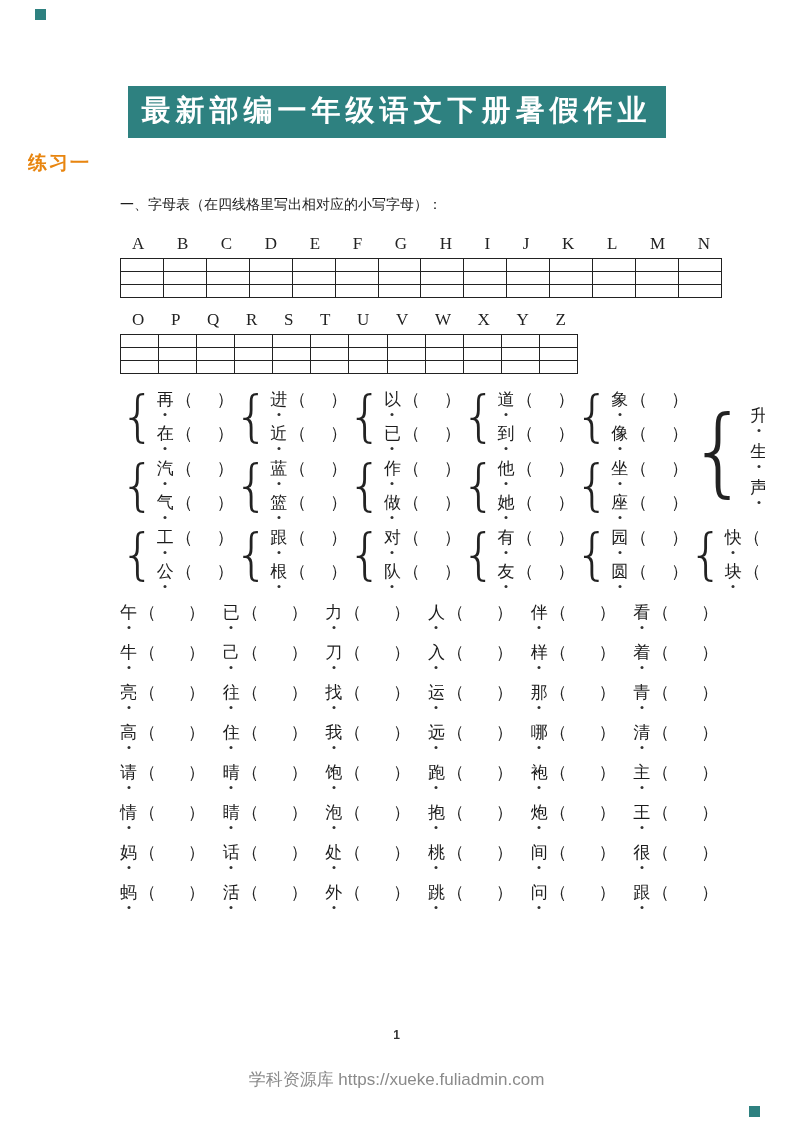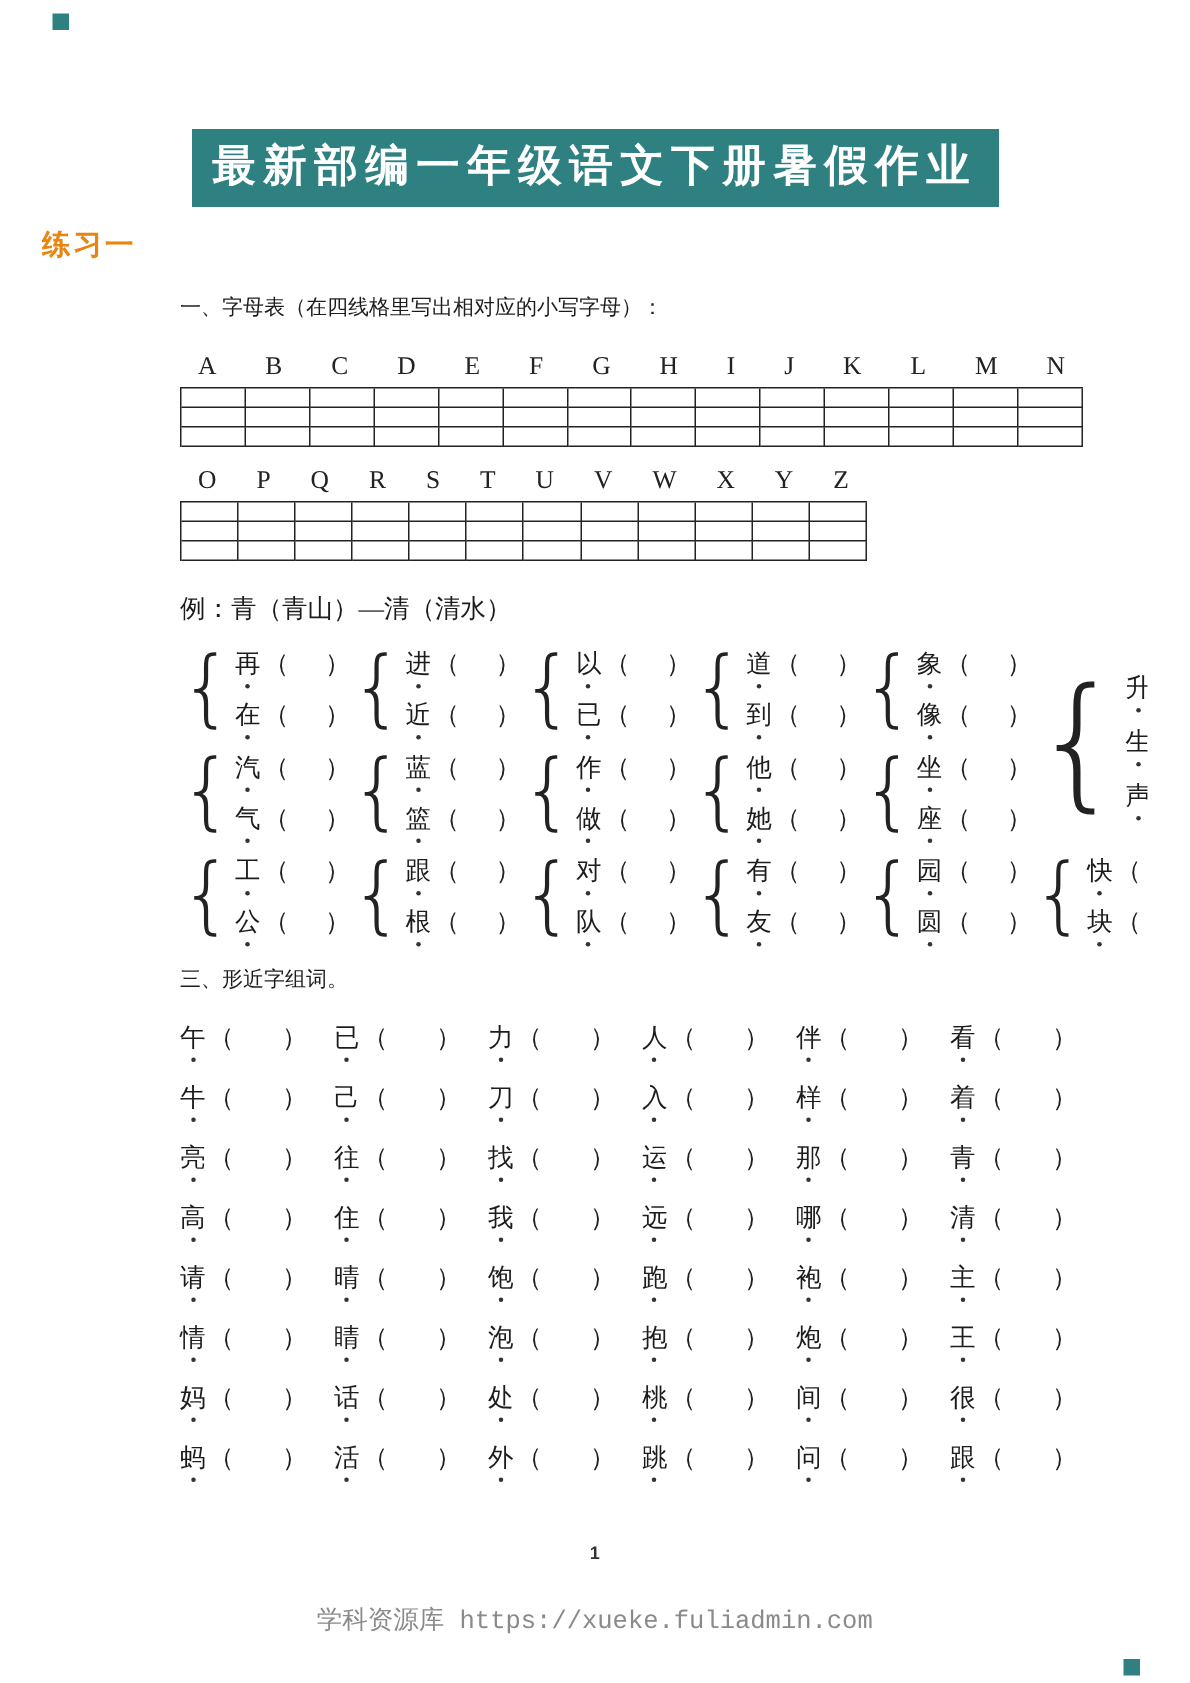--- a/index.html
+++ b/index.html
@@ -109,21 +109,21 @@
     text-align:center;
     font-size:12px; font-weight:bold;
     font-family:"Liberation Sans","DejaVu Sans",sans-serif;
     color:#333;
   }
   .footer {
     position:absolute; left:0; right:0; bottom:31px;
     text-align:center;
     font-size:17px;
     color:#8a8a8a;
-    font-family:Liberation Mono, monospace;
+    font-family:Liberation Sans, sans-serif;
   }
 </style>
 </head>
 <body>
 
 <div class="page">
   <div class="corner tl"></div>
   <div class="corner br"></div>
 
   <div class="title-wrap">
@@ -241,21 +241,20 @@
         <div class="flcell"></div>
         <div class="flcell"></div>
         <div class="flcell"></div>
         <div class="flcell"></div>
         <div class="flcell"></div>
         <div class="flcell"></div>
         <div class="flcell"></div>
         <div class="flcell"></div>
       </div>
 
-    <div class="example">例：青（青山）—清（清水）</div>
 
     <div class="s2grid" id="s2grid">
         <div class="pair p2" style="grid-area: 1 / 1;">
           <span class="brace">{</span>
           <div class="plist">
             <div class="pline">
               <span class="ch">再</span>
               <span class="pr">（</span>
               <span class="blank-s2"></span>
               <span class="pr">）</span>
@@ -541,21 +540,20 @@
             <div class="pline">
               <span class="ch">块</span>
               <span class="pr">（</span>
               <span class="blank-s2"></span>
               <span class="pr">）</span>
             </div>
           </div>
         </div>
       </div>
 
-    <div class="s-heading s3h">三、形近字组词。</div>
     <div class="s3grid" id="s3grid">
         <div class="pline">
           <span class="ch">午</span>
           <span class="pr">（</span>
           <span class="blank-s3"></span>
           <span class="pr">）</span>
         </div>
         <div class="pline">
           <span class="ch">已</span>
           <span class="pr">（</span>

